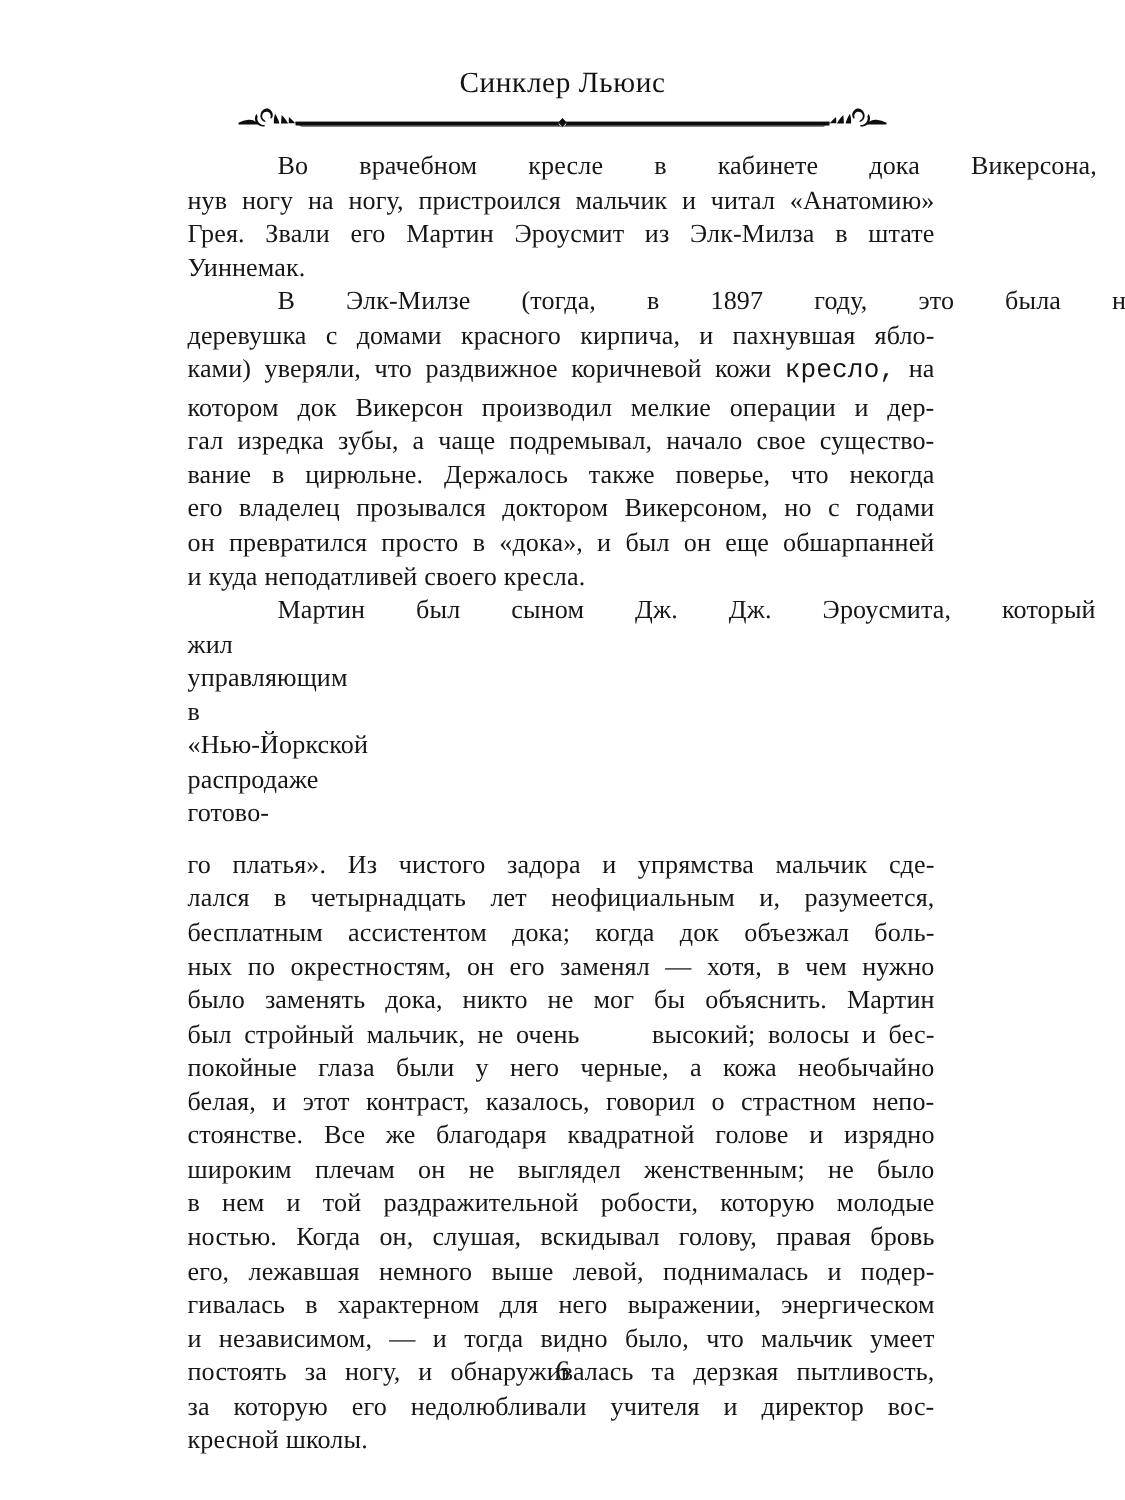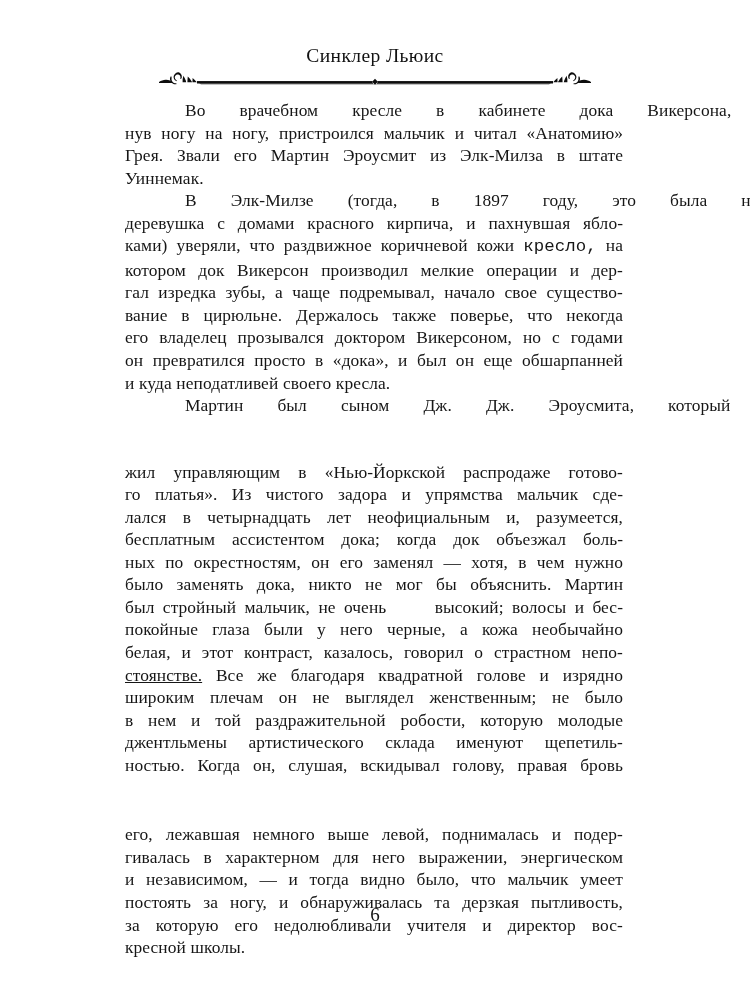--- a/index.html
+++ b/index.html
@@ -359,21 +359,21 @@
           <span style="white-space: pre;">Дж.</span>
           <span style="flex: 1 1 auto; min-width: 4px;"></span>
           <span style="white-space: pre;">Дж.</span>
           <span style="flex: 1 1 auto; min-width: 4px;"></span>
           <span style="white-space: pre;">Эроусмита,</span>
           <span style="flex: 1 1 auto; min-width: 4px;"></span>
           <span style="white-space: pre;">который</span>
           <span style="flex: 1 1 auto; min-width: 4px;"></span>
           <span style="white-space: pre;">слу-</span>
         </span>
-        <span class="ln" style="white-space: normal; display: flex; flex-direction: row; align-items: baseline; margin-top: 44px;">
+        <span class="ln" style="white-space: normal; display: flex; flex-direction: column; align-items: baseline;">
           <span style="white-space: pre;">жил</span>
           <span style="flex: 1 1 auto; min-width: 4px;"></span>
           <span style="white-space: pre;">управляющим</span>
           <span style="flex: 1 1 auto; min-width: 4px;"></span>
           <span style="white-space: pre;">в</span>
           <span style="flex: 1 1 auto; min-width: 4px;"></span>
           <span style="white-space: pre;">«Нью-Йоркской</span>
           <span style="flex: 1 1 auto; min-width: 4px;"></span>
           <span style="white-space: pre;">распродаже</span>
           <span style="flex: 1 1 auto; min-width: 4px;"></span>
@@ -381,21 +381,21 @@
         </span>
         <span class="ln" style="white-space: normal; display: flex; flex-direction: row; align-items: baseline;">
           <span style="white-space: pre;">го</span>
           <span style="flex: 1 1 auto; min-width: 4px;"></span>
           <span style="white-space: pre;">платья».</span>
           <span style="flex: 1 1 auto; min-width: 4px;"></span>
           <span style="white-space: pre;">Из</span>
           <span style="flex: 1 1 auto; min-width: 4px;"></span>
           <span style="white-space: pre;">чистого</span>
           <span style="flex: 1 1 auto; min-width: 4px;"></span>
-          <span style="white-space: pre;">задора</span>
+          <span style="white-space: pre; margin-top: 12px;">задора</span>
           <span style="flex: 1 1 auto; min-width: 4px;"></span>
           <span style="white-space: pre;">и</span>
           <span style="flex: 1 1 auto; min-width: 4px;"></span>
           <span style="white-space: pre;">упрямства</span>
           <span style="flex: 1 1 auto; min-width: 4px;"></span>
           <span style="white-space: pre;">мальчик</span>
           <span style="flex: 1 1 auto; min-width: 4px;"></span>
           <span style="white-space: pre;">сде-</span>
         </span>
         <span class="ln" style="white-space: normal; display: flex; flex-direction: row; align-items: baseline;">
@@ -521,21 +521,21 @@
           <span style="flex: 1 1 auto; min-width: 4px;"></span>
           <span style="white-space: pre;">говорил</span>
           <span style="flex: 1 1 auto; min-width: 4px;"></span>
           <span style="white-space: pre;">о</span>
           <span style="flex: 1 1 auto; min-width: 4px;"></span>
           <span style="white-space: pre; font-family: Liberation Serif, serif;">страстном</span>
           <span style="flex: 1 1 auto; min-width: 4px;"></span>
           <span style="white-space: pre;">непо-</span>
         </span>
         <span class="ln" style="white-space: normal; display: flex; flex-direction: row; align-items: baseline;">
-          <span style="white-space: pre; text-decoration: underline;">стоянстве.</span>
+          <span style="white-space: pre;">стоянстве.</span>
           <span style="flex: 1 1 auto; min-width: 4px;"></span>
           <span style="white-space: pre;">Все</span>
           <span style="flex: 1 1 auto; min-width: 4px;"></span>
           <span style="white-space: pre;">же</span>
           <span style="flex: 1 1 auto; min-width: 4px;"></span>
           <span style="white-space: pre;">благодаря</span>
           <span style="flex: 1 1 auto; min-width: 4px;"></span>
           <span style="white-space: pre;">квадратной</span>
           <span style="flex: 1 1 auto; min-width: 4px;"></span>
           <span style="white-space: pre;">голове</span>
@@ -572,31 +572,20 @@
           <span style="flex: 1 1 auto; min-width: 4px;"></span>
           <span style="white-space: pre;">раздражительной</span>
           <span style="flex: 1 1 auto; min-width: 4px;"></span>
           <span style="white-space: pre;">робости,</span>
           <span style="flex: 1 1 auto; min-width: 4px;"></span>
           <span style="white-space: pre;">которую</span>
           <span style="flex: 1 1 auto; min-width: 4px;"></span>
           <span style="white-space: pre;">молодые</span>
         </span>
         <span class="ln" style="white-space: normal; display: flex; flex-direction: row; align-items: baseline;">
-          <span style="white-space: pre;">джентльмены</span>
-          <span style="flex: 1 1 auto; min-width: 4px;"></span>
-          <span style="white-space: pre;">артистического</span>
-          <span style="flex: 1 1 auto; min-width: 4px;"></span>
-          <span style="white-space: pre;">склада</span>
-          <span style="flex: 1 1 auto; min-width: 4px;"></span>
-          <span style="white-space: pre;">именуют</span>
-          <span style="flex: 1 1 auto; min-width: 4px;"></span>
-          <span style="white-space: pre;">щепетиль-</span>
-        </span>
-        <span class="ln" style="white-space: normal; display: flex; flex-direction: row; align-items: baseline;">
           <span style="white-space: pre;">ностью.</span>
           <span style="flex: 1 1 auto; min-width: 4px;"></span>
           <span style="white-space: pre;">Когда</span>
           <span style="flex: 1 1 auto; min-width: 4px;"></span>
           <span style="white-space: pre;">он,</span>
           <span style="flex: 1 1 auto; min-width: 4px;"></span>
           <span style="white-space: pre;">слушая,</span>
           <span style="flex: 1 1 auto; min-width: 4px;"></span>
           <span style="white-space: pre;">вскидывал</span>
           <span style="flex: 1 1 auto; min-width: 4px;"></span>
@@ -614,21 +603,21 @@
           <span style="white-space: pre;">немного</span>
           <span style="flex: 1 1 auto; min-width: 4px;"></span>
           <span style="white-space: pre;">выше</span>
           <span style="flex: 1 1 auto; min-width: 4px;"></span>
           <span style="white-space: pre;">левой,</span>
           <span style="flex: 1 1 auto; min-width: 4px;"></span>
           <span style="white-space: pre;">поднималась</span>
           <span style="flex: 1 1 auto; min-width: 4px;"></span>
           <span style="white-space: pre;">и</span>
           <span style="flex: 1 1 auto; min-width: 4px;"></span>
-          <span style="white-space: pre; margin-top: 47px;">подер-</span>
+          <span style="white-space: pre;">подер-</span>
         </span>
         <span class="ln" style="white-space: normal; display: flex; flex-direction: row; align-items: baseline;">
           <span style="white-space: pre;">гивалась</span>
           <span style="flex: 1 1 auto; min-width: 4px;"></span>
           <span style="white-space: pre;">в</span>
           <span style="flex: 1 1 auto; min-width: 4px;"></span>
           <span style="white-space: pre;">характерном</span>
           <span style="flex: 1 1 auto; min-width: 4px;"></span>
           <span style="white-space: pre;">для</span>
           <span style="flex: 1 1 auto; min-width: 4px;"></span>

